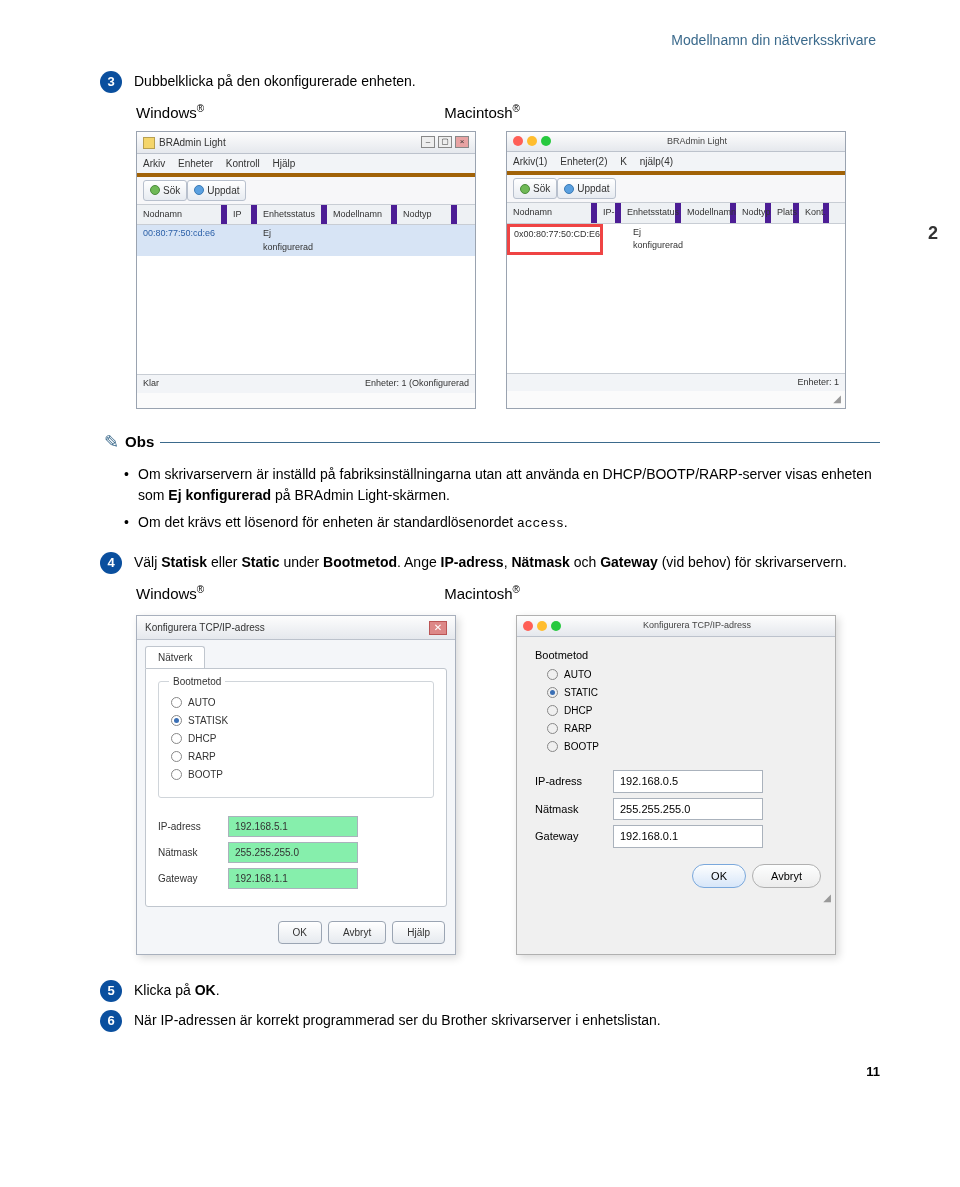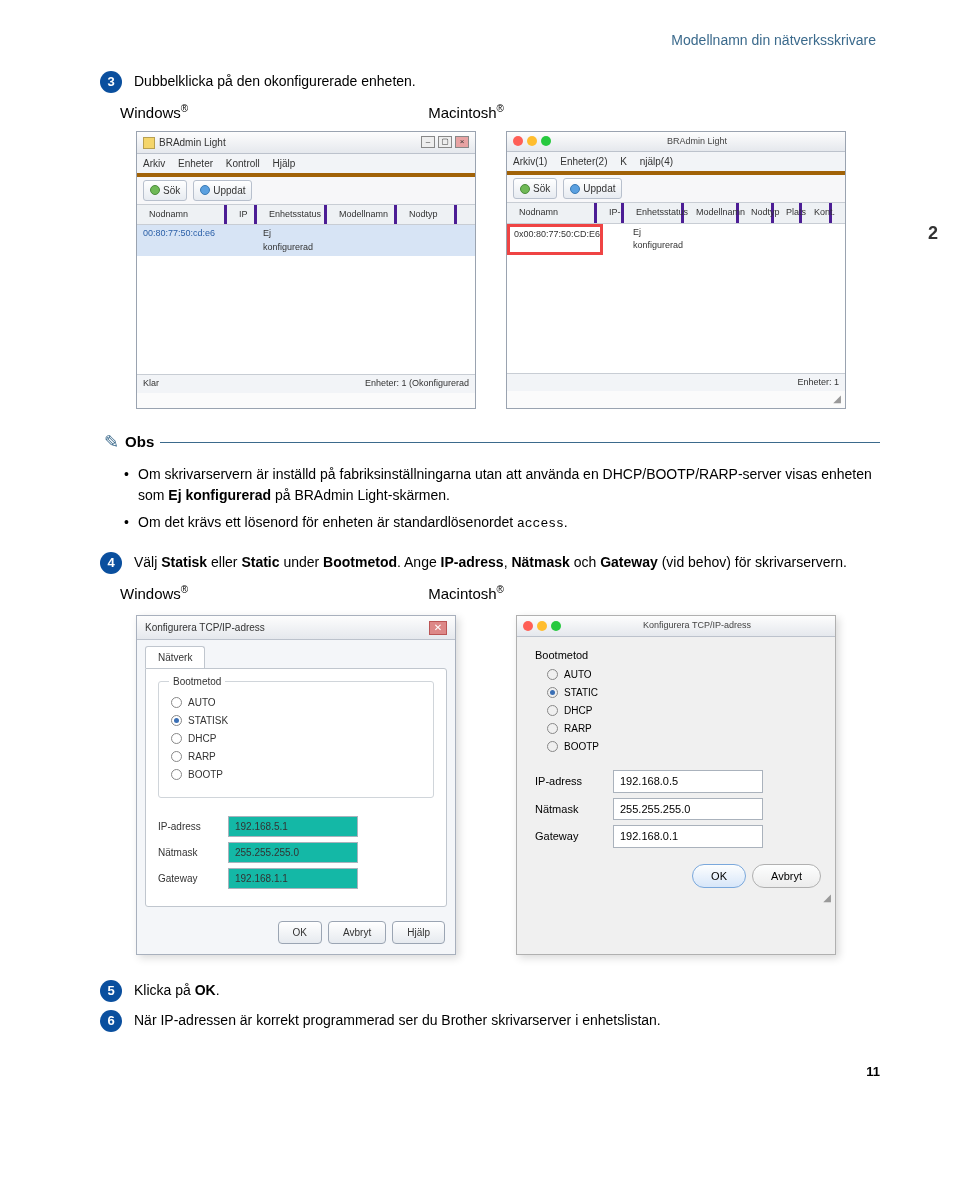--- a/index.html
+++ b/index.html
@@ -28,21 +28,21 @@
     background: #0a4f9e;
     color: #fff;
     text-align: center;
     line-height: 22px;
     font-size: 13px;
     font-weight: bold;
     flex-shrink: 0;
   }
   .step { display:flex; align-items:flex-start; gap:12px; margin-bottom:8px;}
   .step-text { flex:1; }
-  .os-row { display:flex; gap:180px; margin-left:20px; margin-bottom:6px; }
+  .os-row { display:flex; gap:180px; margin-left:36px; margin-bottom:6px; }
   .os-label { font-size:15px; }
   .os-label sup { font-size:10px; vertical-align:super;}
   .side-num {
     position: absolute;
     right: 22px;
     top: 220px;
     font-size: 18px;
     font-weight: bold;
     color: #333;
   }
@@ -51,27 +51,27 @@
     background:#fbfbfb;
     border:1px solid #9aa3b0;
     width:340px;
     font-size:10px;
     color:#333;
   }
   .app-title { background:linear-gradient(#fdfdfd,#e5e8ed); padding:3px 6px; display:flex; align-items:center; justify-content:space-between; border-bottom:1px solid #bcc2cc;}
   .app-icon { display:inline-block; width:12px;height:12px;background:#f4d56b;border:1px solid #b8a050;margin-right:4px;vertical-align:middle;}
   .menubar { background:#f2f4f7; border-bottom:4px solid #a16207; padding:2px 6px; }
   .menubar span { margin-right:10px; }
-  .toolbar { background:#f7f7f9; border-bottom:1px solid #c8cdd4; padding:3px 6px; display:flex; align-items:center; gap:6px;}
+  .toolbar { background:#f7f7f9; border-bottom:1px solid #c8cdd4; padding:3px 6px; display:flex; align-items:center; gap:0;}
   .tool-btn { display:inline-flex; align-items:center; gap:3px; padding:2px 6px; background:linear-gradient(#fff,#e7ebf1); border:1px solid #b8c0cd; border-radius:3px; }
   .tool-btn .dot{ width:10px;height:10px;border-radius:50%; display:inline-block;}
   .dot-green{background:#6fb956;border:1px solid #4b8b3b;}
   .dot-blue{background:#5aa0e0;border:1px solid #3a7ab5;}
   .list-header { background:#eef1f4; border-bottom:1px solid #c8cdd4; display:flex; }
-  .list-header div { padding:3px 12px; border-right:3px solid #4c1d95; font-size:9px; }
+  .list-header div { padding:3px 6px; border-right:6px solid #4c1d95; font-size:9px; }
   .list-body { height:150px; background:#fff; border-bottom:1px solid #c8cdd4; overflow:hidden; }
   .list-row { display:flex; background:#d7e4f5; }
   .list-row div { padding:2px 6px; font-size:9px; }
   .status-bar { background:#f2f4f7; padding:2px 6px; display:flex; justify-content:space-between; font-size:9px;}
   .win-controls { display:flex; gap:3px; }
   .wc{ width:14px;height:12px;border:1px solid #888;background:#eee;font-size:8px;text-align:center;line-height:10px;}
   .mac-dots{display:flex;gap:4px;padding:3px 6px;background:linear-gradient(#fdfdfd,#e5e8ed);border-bottom:1px solid #bcc2cc;align-items:center;}
   .mdot{width:10px;height:10px;border-radius:50%;}
   .md-r{background:#ff5f56;} .md-y{background:#ffbd2e;} .md-g{background:#27c93f;}
   .mac-title{flex:1;text-align:center;font-size:9px;color:#444;}
@@ -99,21 +99,21 @@
   .tab-strip { padding:6px 8px 0; }
   .tab { display:inline-block; background:#fff; border:1px solid #c0c6ce; border-bottom:none; padding:3px 12px; font-size:10px; border-radius:3px 3px 0 0;}
   .dlg-body { background:#fff; border:1px solid #c0c6ce; margin:0 8px 8px; padding:12px; border-radius:0 3px 3px 3px;}
   .group { border:1px solid #d0d5da; border-radius:3px; padding:10px 12px 12px; margin-bottom:18px; position:relative; }
   .group-title { position:absolute; top:-8px; left:10px; background:#fff; padding:0 4px; font-size:10px; }
   .radio-row{ display:flex; align-items:center; gap:6px; margin:3px 0; font-size:10px;}
   .radio{ width:11px;height:11px;border:1px solid #888;border-radius:50%;display:inline-flex;align-items:center;justify-content:center;}
   .radio.sel::after{content:"";width:5px;height:5px;border-radius:50%;background:#3a6fb5;}
   .field-row{ display:flex; align-items:center; margin:5px 0; gap:10px;}
   .field-row label{ width:60px; font-size:10px;}
-  .field-row .inp{ border:1px solid #aab2bc; background:#14b8a6; padding:2px 6px; font-size:10px; width:130px;}
+  .field-row .inp{ border:1px solid #aab2bc; background:#86efac; padding:2px 6px; font-size:10px; width:130px;}
   .dlg-buttons{ display:flex; justify-content:flex-end; gap:6px; padding:6px 10px 10px;}
   .btn{ background:linear-gradient(#fff,#e6eaef); border:1px solid #9ba5b3; border-radius:4px; padding:3px 14px; font-size:10px;}
   .mac-dlg { background:#f0f0f0; border:1px solid #b0b0b0; width:320px; font-size:11px; padding-bottom:10px; box-shadow:3px 3px 8px rgba(0,0,0,0.15);}
   .mac-dlg-body { margin:10px 18px; }
   .mac-group{ border:none; margin-bottom:16px;}
   .mac-group-title{ font-size:11px; margin-bottom:4px;}
   .mac-field-row{ display:flex; align-items:center; margin:5px 0; gap:10px;}
   .mac-field-row label{ width:68px; text-align:left; font-size:11px;}
   .mac-field-row .inp{ border:1px solid #aab2bc; background:#fff; padding:2px 6px; font-size:11px; width:150px;}
   .mac-buttons{ display:flex; justify-content:flex-end; gap:6px; padding:6px 14px 2px;}

